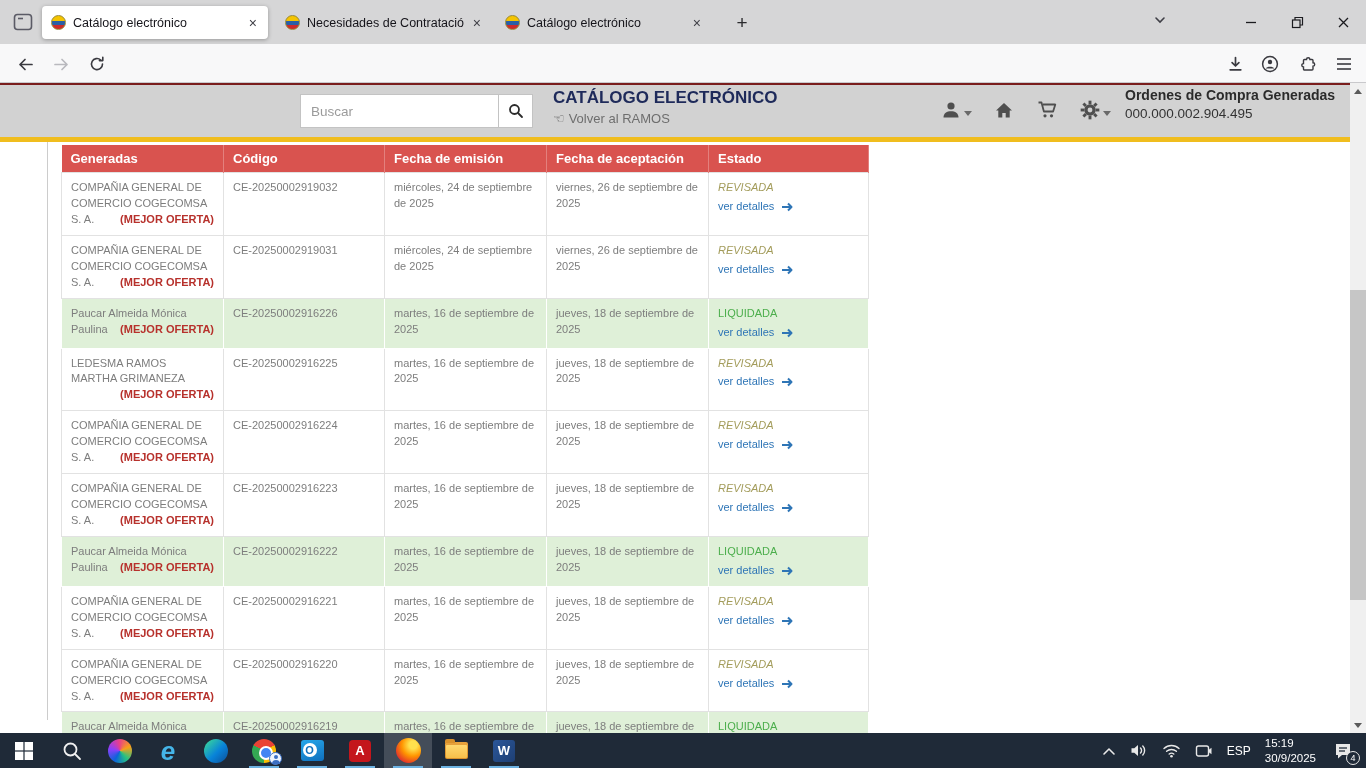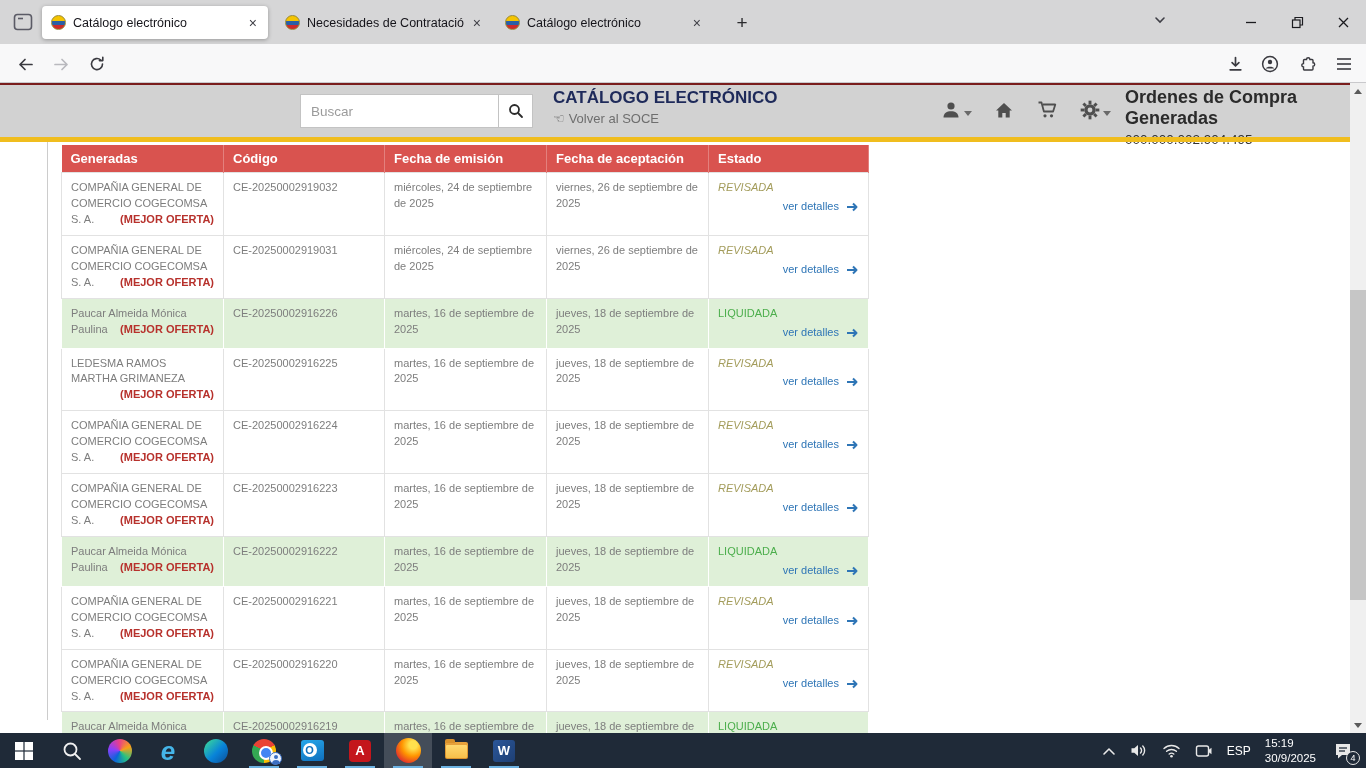--- a/index.html
+++ b/index.html
@@ -36,36 +36,36 @@
   .logo .l-blue { color:#2b3990; } .logo .l-yellow { color:#f6b40e; } .logo .l-red { color:#ed1c24; }
   .searchbox { position:absolute; left:300px; top:9px; width:233px; height:34px; background:#3b82f6; border:1px solid #c3c3c3; display:flex; }
   .searchbox input { flex:1; border:0; outline:none; padding:0 10px; font-size:13.5px; color:#444; font-family:"Liberation Sans",sans-serif; }
   .searchbox input::placeholder { color:#9b9b9b; }
   .search-btn { width:37px; border-left:1px solid #c3c3c3; display:flex; align-items:center; justify-content:center; background:#fff; }
   .site-title { position:absolute; left:553px; top:3px; font-size:17px; font-weight:bold; color:#1e2a5a; }
   .volver { position:absolute; left:553px; top:26px; font-size:13px; color:#6e6e6e; display:flex; align-items:center; gap:4px; }
   .hicon { position:absolute; top:15px; display:flex; align-items:flex-end; }
   .caret-dn { width:0; height:0; border-left:4px solid transparent; border-right:4px solid transparent; border-top:5px solid #6a6a6a; margin-left:3px; margin-bottom:4px; }
   .orders { position:absolute; left:1125px; top:2px; width:215px; }
-  .orders .o1 { font-size:18px; font-weight:bold; color:#2b2b2b; }
+  .orders .o1 { font-size:14px; font-weight:bold; color:#2b2b2b; }
   .orders .o2 { font-size:13.5px; color:#333; margin-top:3px; }
 
   .leftline { position:absolute; left:47px; top:142px; width:1px; height:578px; background:#cccccc; }
 
   
   table.orders-tbl { position:absolute; left:61px; top:145px; width:807px; border-collapse:collapse; table-layout:fixed; }
   .orders-tbl th { background:#d9534f; color:#fff; font-size:13px; font-weight:bold; text-align:left; padding:6px 9px; border-right:1px solid #e3807d; }
   .orders-tbl td { font-size:11px; color:#7d7d7d; vertical-align:top; padding:7px 9px; border:1px solid #e2e2e2; line-height:1.45; background:#fff; }
   tr.row-green td { background:#dff0d8; border-color:#fff; }
   .provwrap { overflow:hidden; }
   .best { color:#b7312c; font-weight:bold; float:right; }
   .status { font-size:11px; }
   .s-revisada { color:#a39c5b;font-style:italic; }
   .s-liquidada { color:#4cae4c; }
-  .detalles { text-align:right; margin-top:3px; color:#2e75b6; font-size:11px; white-space:nowrap; }
+  .detalles { text-align:left; margin-top:3px; color:#2e75b6; font-size:11px; white-space:nowrap; }
   .detalles svg { vertical-align:-2px; margin-left:4px; }
 
   
   .pg-scroll { position:absolute; right:0; top:83px; width:16px; height:650px; background:#f0f0f0; }
   .sb-arrow { position:absolute; left:0; width:16px; height:16px; display:flex; align-items:center; justify-content:center; }
   .sb-up { top:0; } .sb-dn { bottom:0; }
   .tri-up { width:0; height:0; border-left:4px solid transparent; border-right:4px solid transparent; border-bottom:5px solid #5a5a5a; }
   .tri-dn { width:0; height:0; border-left:4px solid transparent; border-right:4px solid transparent; border-top:5px solid #5a5a5a; }
   .sb-thumb { position:absolute; left:0; top:207px; width:16px; height:310px; background:#c6c6c6; }
 
@@ -225,21 +225,21 @@
         <svg width="16" height="16" viewBox="0 0 16 16">
             <circle cx="6.5" cy="6.5" r="4.5" fill="none" stroke="#2b2b2b" stroke-width="1.8"></circle>
             <line x1="10" y1="10" x2="14" y2="14" stroke="#2b2b2b" stroke-width="1.8" stroke-linecap="round"></line>
           </svg>
       </div>
     </div>
 
     <div class="site-title">CATÁLOGO ELECTRÓNICO</div>
     <div class="volver">
         <span>☜</span>
-        <span>Volver al SOCE</span>
+        <span>Volver al RAMOS</span>
       </div>
 
     <div class="hicon" style="left:941px;">
       <svg width="20" height="20" viewBox="0 0 20 20">
           <circle cx="10" cy="6" r="3.6" fill="#4f4f4f"></circle>
           <path d="M2.5 17.5 c0 -4.5 3.4 -6.3 7.5 -6.3 s7.5 1.8 7.5 6.3 z" fill="#4f4f4f"></path>
         </svg>
       <span class="caret-dn"></span>
     </div>
     <div class="hicon" style="left:994px;">

